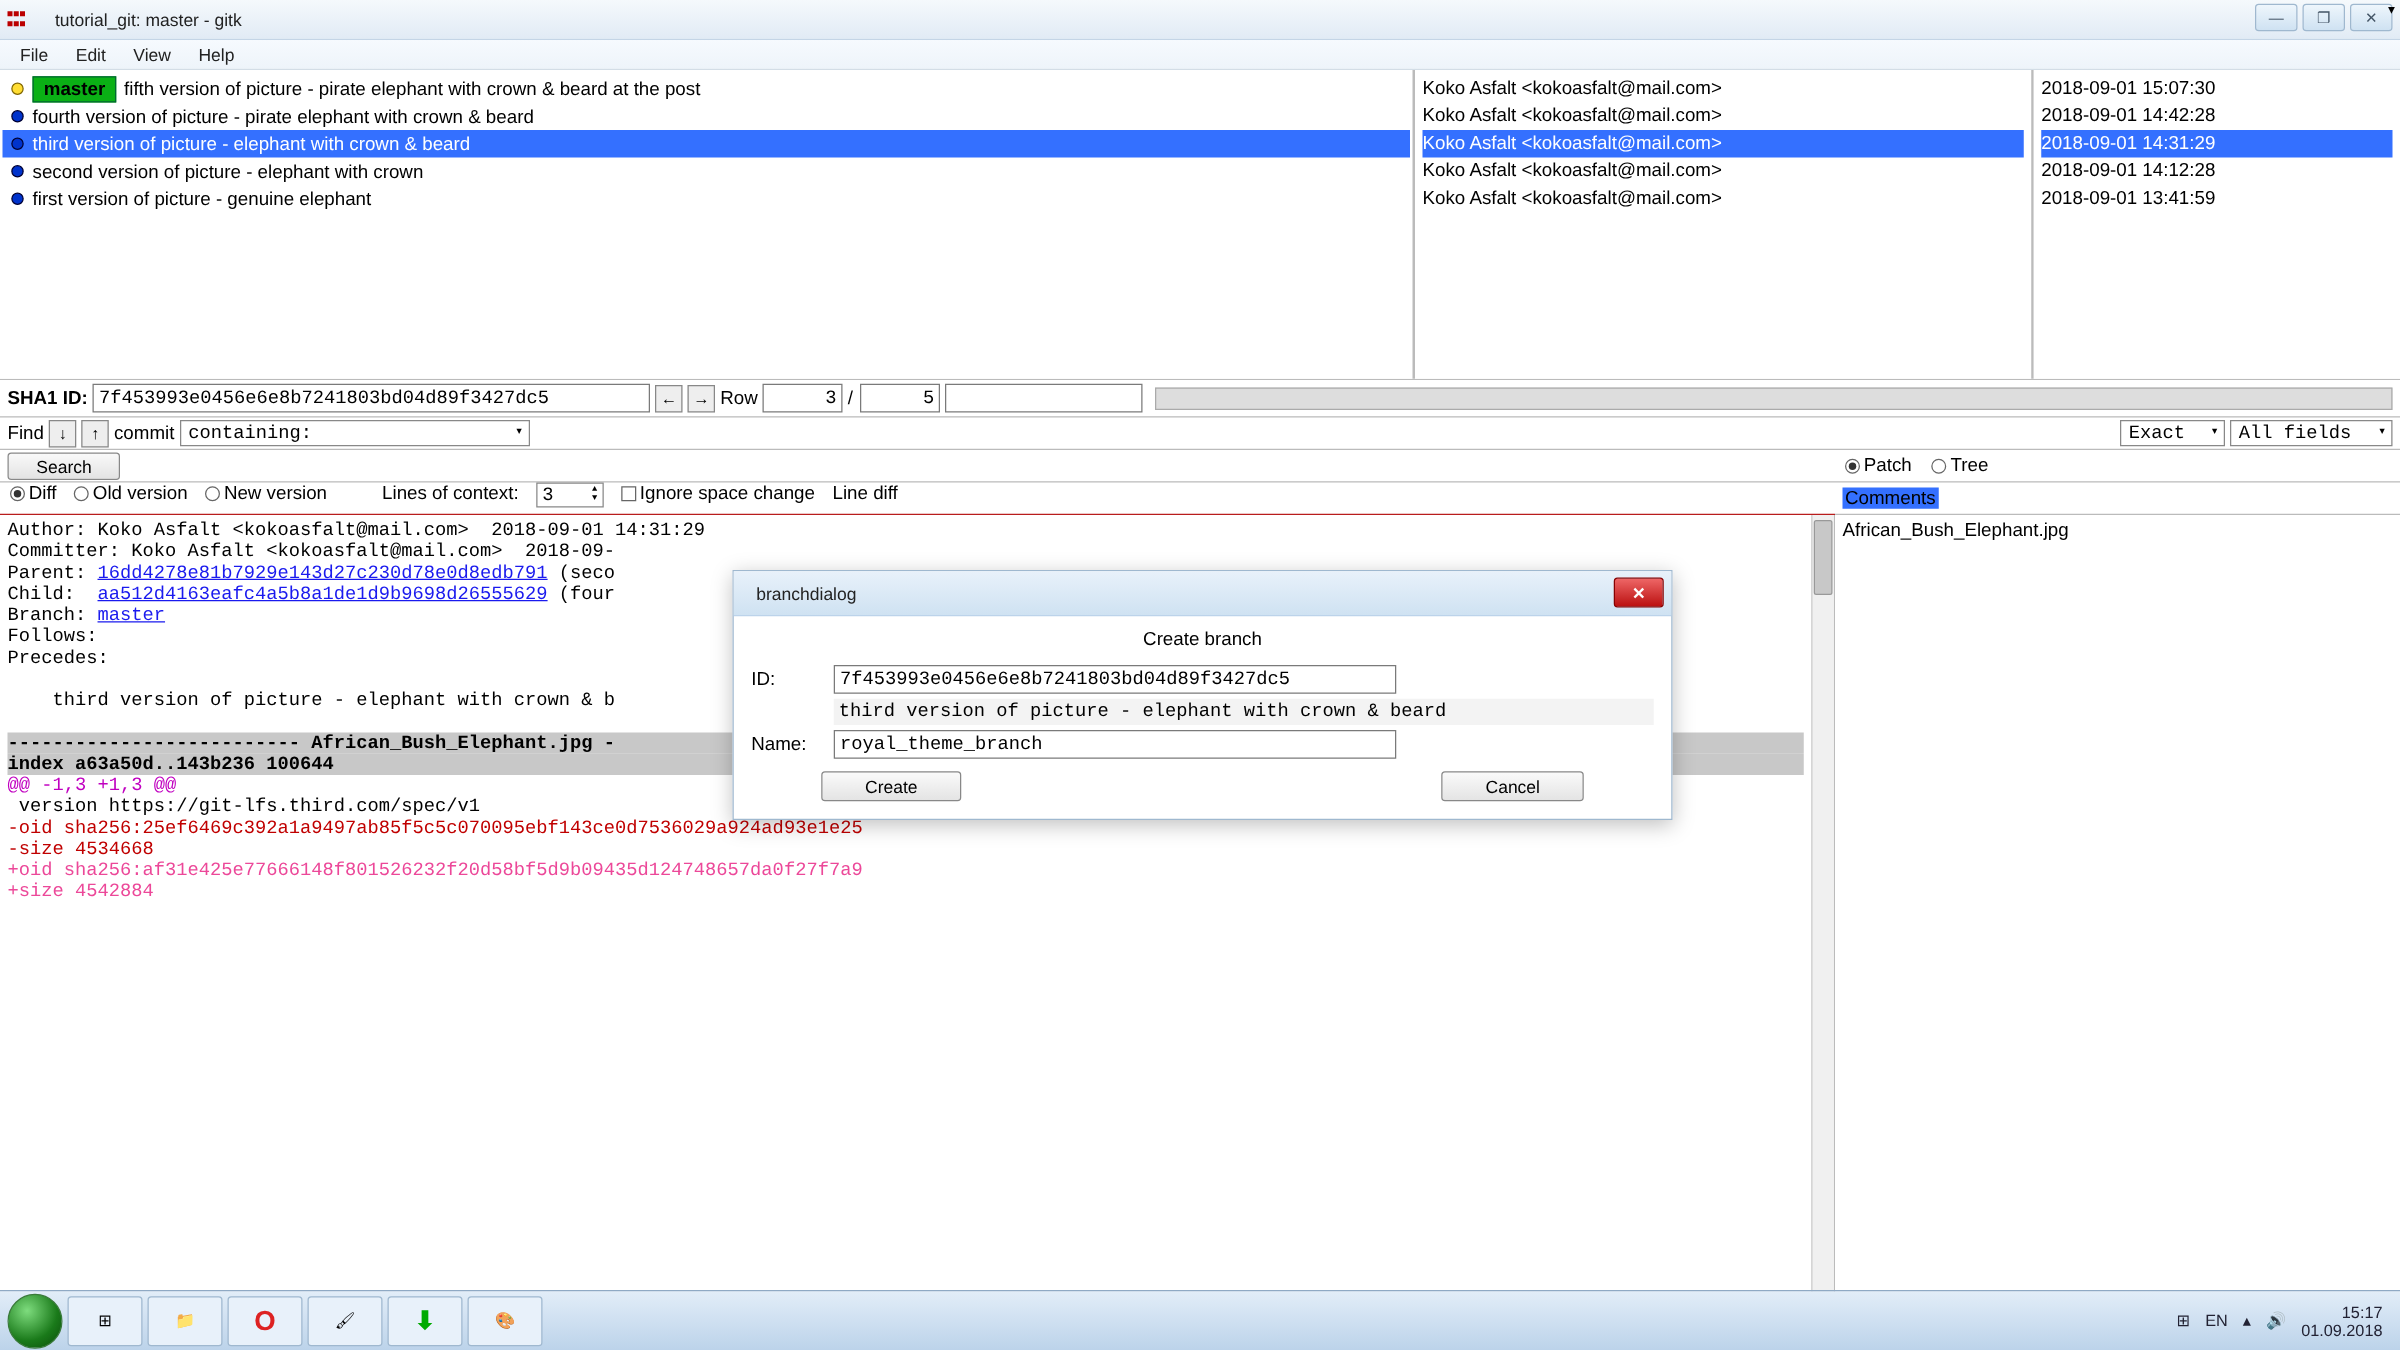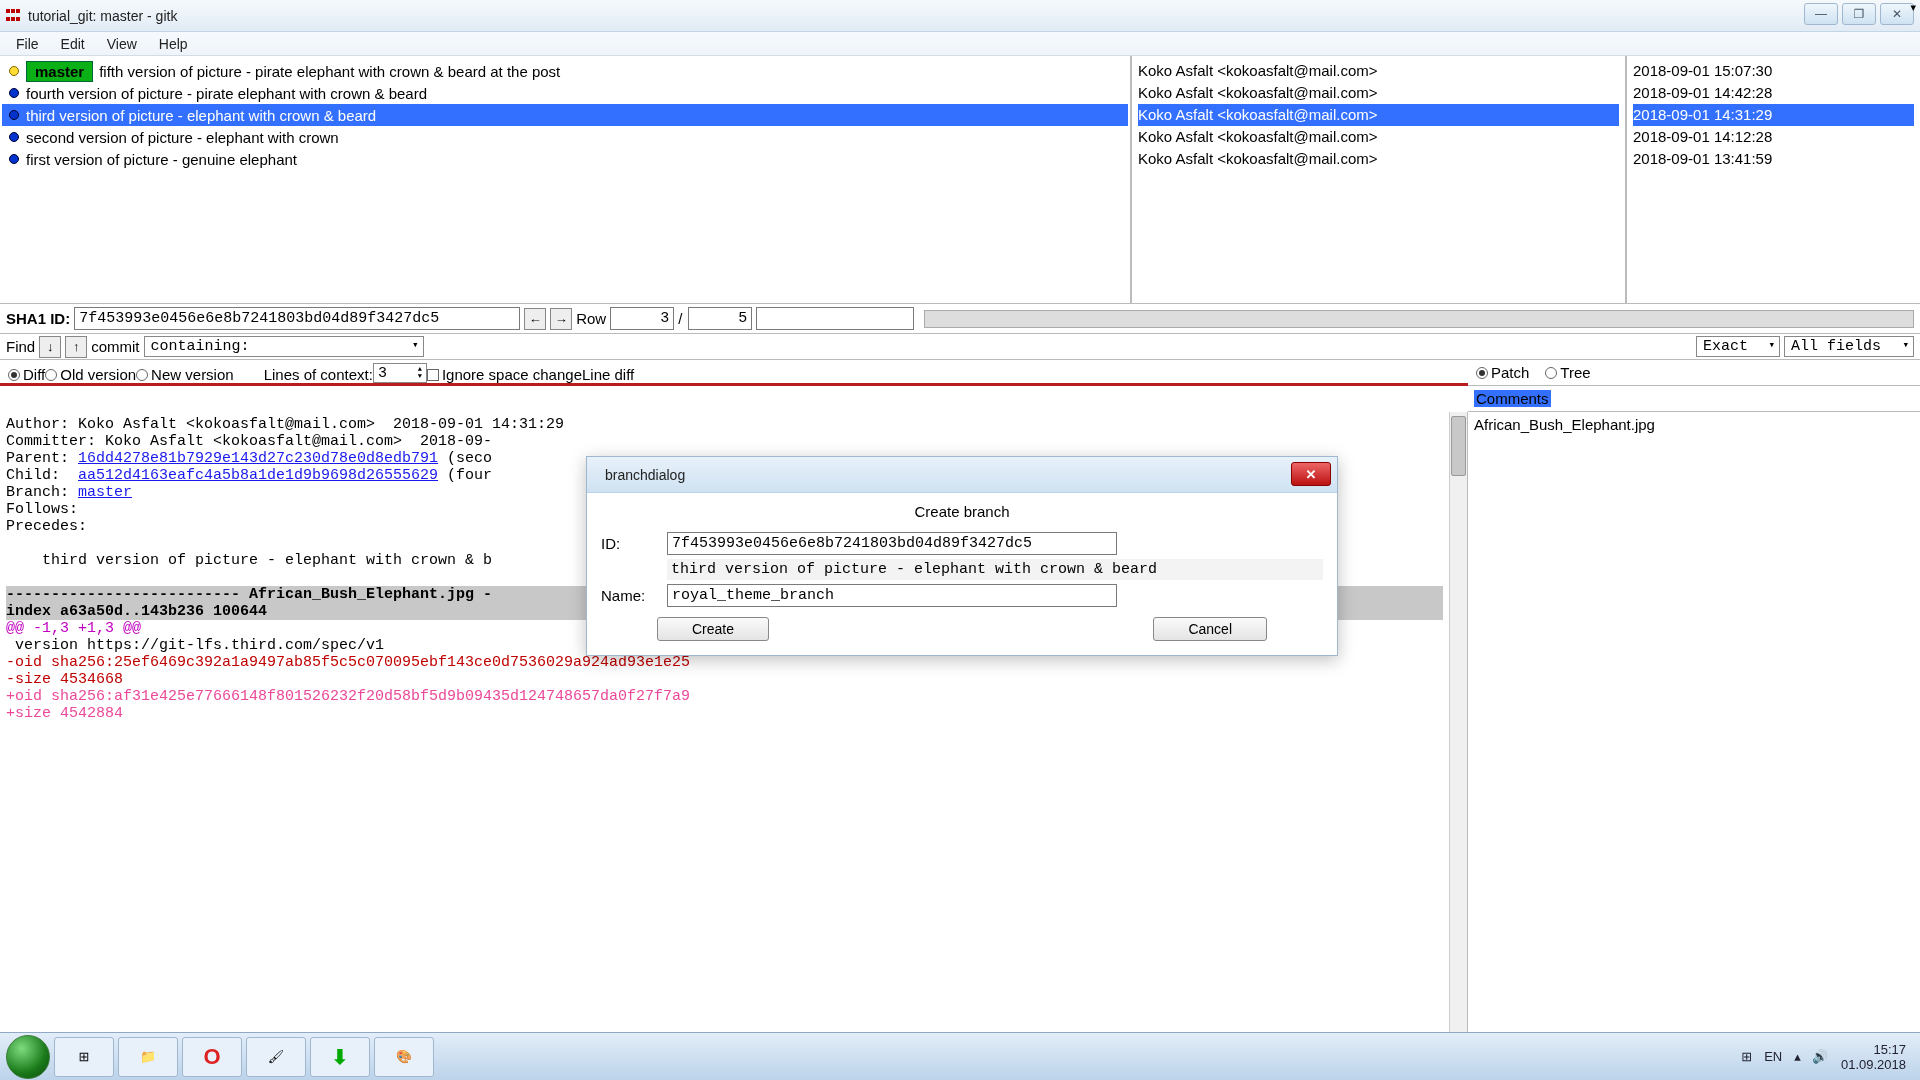--- a/index.html
+++ b/index.html
@@ -16,20 +16,21 @@
 
 
 .titlebar {
   height: 32px;
   background: linear-gradient(#f5f9fc, #e1ebf5);
   border-bottom: 1px solid #c4d5e6;
   display: flex;
   align-items: center;
   padding: 0 6px;
   position: relative;
+  gap: 16px;
 }
 .titlebar .app-icon {
   width: 16px; height: 16px; margin-right: 6px;
   display: inline-flex; flex-wrap: wrap;
 }
 .app-icon span { width:4px; height:4px; margin:1px 1px 0 0; background:#b00; }
 .titlebar .title { font-size: 14px; color: #222; }
 .win-controls { position: absolute; right: 6px; top: 3px; display: flex; gap: 4px; }
 .win-btn {
   width: 34px; height: 22px; border: 1px solid #9fb8cf;
@@ -105,22 +106,22 @@
 
 .search-row {
   height: 26px; border-bottom: 1px solid #bbb;
   display:flex; align-items:center; padding:2px 6px; gap:6px;
 }
 .search-btn {
   padding:2px 22px; border:1px solid #888; background:linear-gradient(#f9f9f9,#e3e3e3);
   border-radius:3px; font-size:14px;
 }
 .filter-row {
-  height: 26px; border-bottom: 3px solid #b91c1c;
-  display:flex; align-items:flex-end; padding:0 8px; font-size:15px;
+  height: 26px; border-bottom: 1px solid #b91c1c;
+  display:flex; align-items:flex-start; padding:0 8px; gap:14px; font-size:15px;
 }
 .radio { width:12px; height:12px; border:1px solid #666; border-radius:50%; display:inline-block; margin-right:3px; vertical-align:middle; position:relative; }
 .radio.checked::after { content:""; position:absolute; left:2px; top:2px; width:6px; height:6px; border-radius:50%; background:#333; }
 .chk { width:12px; height:12px; border:1px solid #666; display:inline-block; margin-right:3px; vertical-align:middle; }
 .spin { width:54px; height:20px; border:1px solid #888; display:inline-flex; align-items:center; padding:0 4px; font-family:"Courier New", monospace; }
 .spin-btns { display:inline-flex; flex-direction:column; margin-left:auto; }
 .spin-btns span { font-size:7px; line-height:7px; }
 
 
 .bottom {
@@ -298,20 +299,23 @@
   <div class="nav-btn">↑</div>
   <span>commit</span>
   <div class="combo" style="min-width:280px">containing:</div>
   <div class="spacer"></div>
   <div class="combo" style="min-width:84px">Exact</div>
   <div class="combo" style="min-width:130px">All fields</div>
 </div>
 
 <div style="display:flex">
   <div style="flex:0 0 1468px">
+    <div class="search-row">
+      <button class="search-btn">Search</button>
+    </div>
     <div class="filter-row">
       <label>
           <span class="radio checked"></span>
           <span>Diff</span>
         </label>
       <label>
           <span class="radio"></span>
           <span>Old version</span>
         </label>
       <label>

